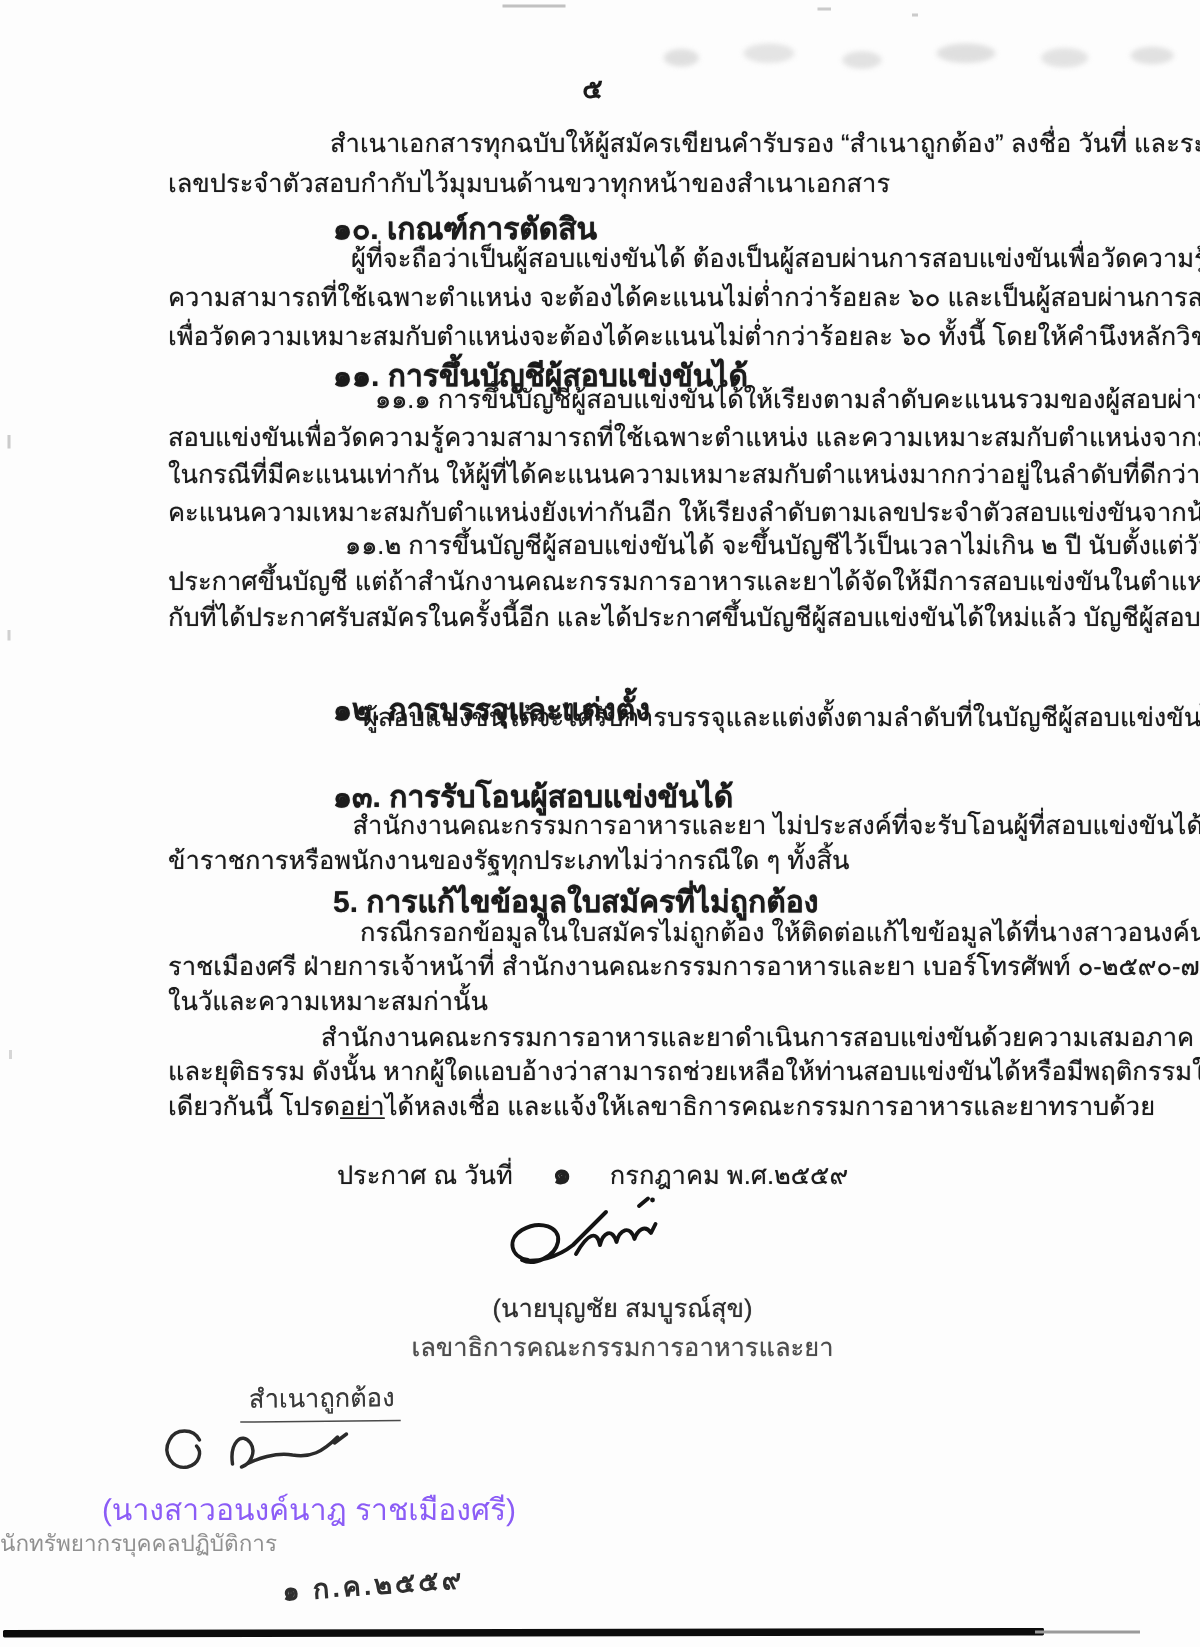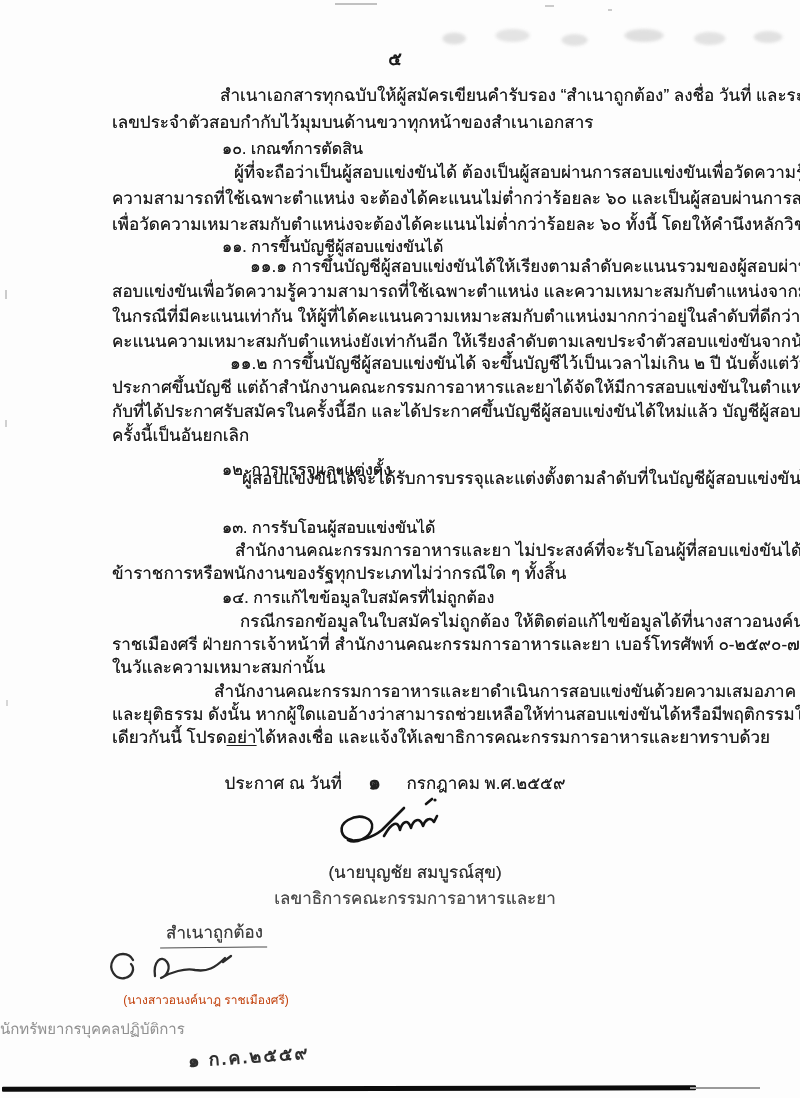--- a/index.html
+++ b/index.html
@@ -6,36 +6,36 @@
   .page{
     position:relative;width:800px;height:1098px;margin:0 auto;
     background:#fdfdfd;overflow:hidden;
     font-family:"Liberation Sans","DejaVu Sans",sans-serif;
     color:#1b1b1b;
   }
   .block{position:absolute;left:112px;width:584px;font-size:17px;
     text-shadow:0 0 .5px rgba(0,0,0,.65);}
   .tline{display:block;white-space:nowrap;}
   .indent-first .tline:first-child{padding-left:var(--ind,120px);}
-  .heading{position:absolute;left:222px;font-size:16px;font-weight:normal;
+  .heading{position:absolute;left:222px;font-size:20px;font-weight:bold;
     white-space:nowrap;text-shadow:0 0 .6px rgba(0,0,0,.75);}
   .pageno{position:absolute;top:44px;left:0;width:790px;text-align:center;
     font-size:18px;font-weight:bold;}
   .center-line{position:absolute;left:0;width:830px;text-align:center;
     font-size:17px;text-shadow:0 0 .5px rgba(0,0,0,.6);white-space:nowrap;}
   .hw-day{display:inline-block;font-size:20px;margin:0 26px;
     transform:rotate(-6deg);font-weight:bold;text-shadow:none;color:#222;}
   .signoff-name{top:858px;color:#2e2e2e;}
   .signoff-title{top:884px;color:#4d4d4d;filter:blur(.3px);}
   .u{text-decoration:underline;text-underline-offset:2px;}
   .cert-label{position:absolute;top:918px;left:160px;font-size:17px;
     color:#3a3a3a;border-bottom:1.6px solid #4a4a4a;padding:0 4px 2px 6px;
     transform:rotate(-.6deg);text-shadow:0 0 .4px rgba(0,0,0,.5);}
   .cert-name{position:absolute;top:990px;left:0;width:412px;text-align:center;
-    font-size:12px;color:#c2410c;filter:blur(.35px);white-space:nowrap;}
+    font-size:20px;color:#8b5cf6;filter:blur(.35px);white-space:nowrap;}
   .cert-title{position:absolute;top:1017px;left:0;width:412px;text-align:left;
     font-size:15px;color:#909090;filter:blur(.5px);white-space:nowrap;}
   .cert-date{position:absolute;top:1042px;left:188px;font-size:18px;
     color:#2f2f2f;transform:rotate(-4deg);letter-spacing:2px;font-weight:bold;}
   .sig-svg{position:absolute;}
   .bottom-bar{position:absolute;top:1086px;left:2px;width:694px;height:5px;
     background:#0c0c0c;transform:rotate(-.12deg);border-radius:1px;}
   .bottom-bar-tail{position:absolute;top:1087px;left:690px;width:70px;height:2px;
     background:#9a9a9a;}
   .ghost-band{position:absolute;top:22px;left:425px;width:365px;height:30px;
@@ -80,35 +80,34 @@
   <div class="block indent-first" style="top:254px;line-height:25px;--ind:138px;">
       <div class="tline">๑๑.๑  การขึ้นบัญชีผู้สอบแข่งขันได้ให้เรียงตามลำดับคะแนนรวมของผู้สอบผ่านการ</div>
       <div class="tline">สอบแข่งขันเพื่อวัดความรู้ความสามารถที่ใช้เฉพาะตำแหน่ง และความเหมาะสมกับตำแหน่งจากมากไปน้อย</div>
       <div class="tline">ในกรณีที่มีคะแนนเท่ากัน ให้ผู้ที่ได้คะแนนความเหมาะสมกับตำแหน่งมากกว่าอยู่ในลำดับที่ดีกว่า แต่ถ้า</div>
       <div class="tline">คะแนนความเหมาะสมกับตำแหน่งยังเท่ากันอีก ให้เรียงลำดับตามเลขประจำตัวสอบแข่งขันจากน้อยไปมาก</div>
     </div>
   <div class="block indent-first" style="top:352px;line-height:24px;--ind:118px;">
       <div class="tline">๑๑.๒ การขึ้นบัญชีผู้สอบแข่งขันได้ จะขึ้นบัญชีไว้เป็นเวลาไม่เกิน ๒ ปี  นับตั้งแต่วัน</div>
       <div class="tline">ประกาศขึ้นบัญชี แต่ถ้าสำนักงานคณะกรรมการอาหารและยาได้จัดให้มีการสอบแข่งขันในตำแหน่งเดียวกัน</div>
       <div class="tline">กับที่ได้ประกาศรับสมัครในครั้งนี้อีก  และได้ประกาศขึ้นบัญชีผู้สอบแข่งขันได้ใหม่แล้ว บัญชีผู้สอบแข่งขันได้</div>
-      <div class="tline">ครั้งนี้เป็นอันยกเลิก</div>
     </div>
 
   <div class="heading" style="top:457px;">๑๒. การบรรจุและแต่งตั้ง</div>
   <div class="block indent-first" style="top:467px;line-height:24px;--ind:130px;">
       <div class="tline">ผู้สอบแข่งขันได้จะได้รับการบรรจุและแต่งตั้งตามลำดับที่ในบัญชีผู้สอบแข่งขันได้</div>
     </div>
 
   <div class="heading" style="top:515px;">๑๓. การรับโอนผู้สอบแข่งขันได้</div>
   <div class="block indent-first" style="top:539px;line-height:23px;--ind:123px;">
       <div class="tline">สำนักงานคณะกรรมการอาหารและยา ไม่ประสงค์ที่จะรับโอนผู้ที่สอบแข่งขันได้ที่เป็น</div>
       <div class="tline">ข้าราชการหรือพนักงานของรัฐทุกประเภทไม่ว่ากรณีใด ๆ ทั้งสิ้น</div>
     </div>
 
-  <div class="heading" style="top:585px;">๑๔. การแก้ไขข้อมูลใบสมัครที่ไม่ถูกต้อง</div>
+  <div class="heading" style="top:585px;">5. การแก้ไขข้อมูลใบสมัครที่ไม่ถูกต้อง</div>
   <div class="block indent-first" style="top:610px;line-height:23px;--ind:128px;">
       <div class="tline">กรณีกรอกข้อมูลในใบสมัครไม่ถูกต้อง   ให้ติดต่อแก้ไขข้อมูลได้ที่นางสาวอนงค์นาฎ</div>
       <div class="tline">ราชเมืองศรี ฝ่ายการเจ้าหน้าที่ สำนักงานคณะกรรมการอาหารและยา เบอร์โทรศัพท์ ๐-๒๕๙๐-๗๐๒๗</div>
       <div class="tline">ในวัและความเหมาะสมก่านั้น</div>
     </div>
 
   <div class="block" style="top:680px;line-height:23px;">
     <div class="indent-first" style="--ind:102px;">
         <div class="tline">สำนักงานคณะกรรมการอาหารและยาดำเนินการสอบแข่งขันด้วยความเสมอภาค โปร่งใส</div>
         <div class="tline">และยุติธรรม  ดังนั้น หากผู้ใดแอบอ้างว่าสามารถช่วยเหลือให้ท่านสอบแข่งขันได้หรือมีพฤติกรรมในทำนอง</div>

